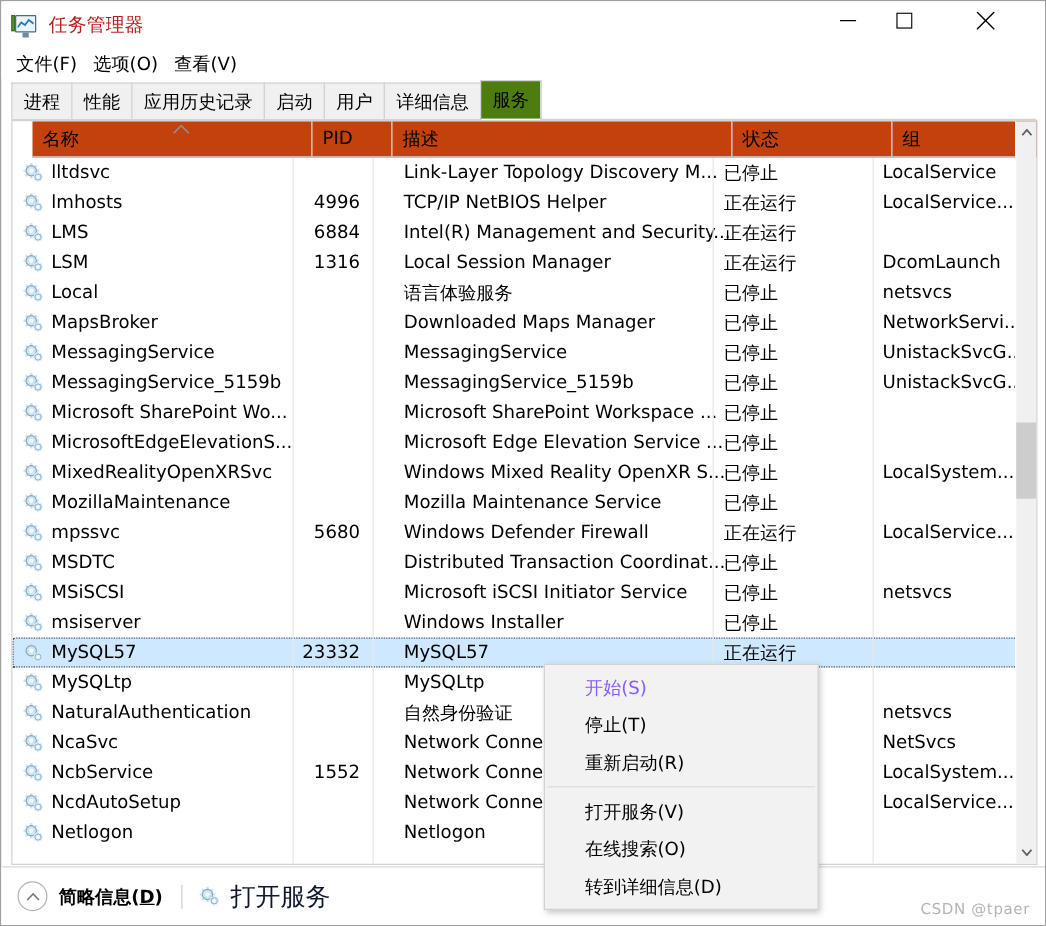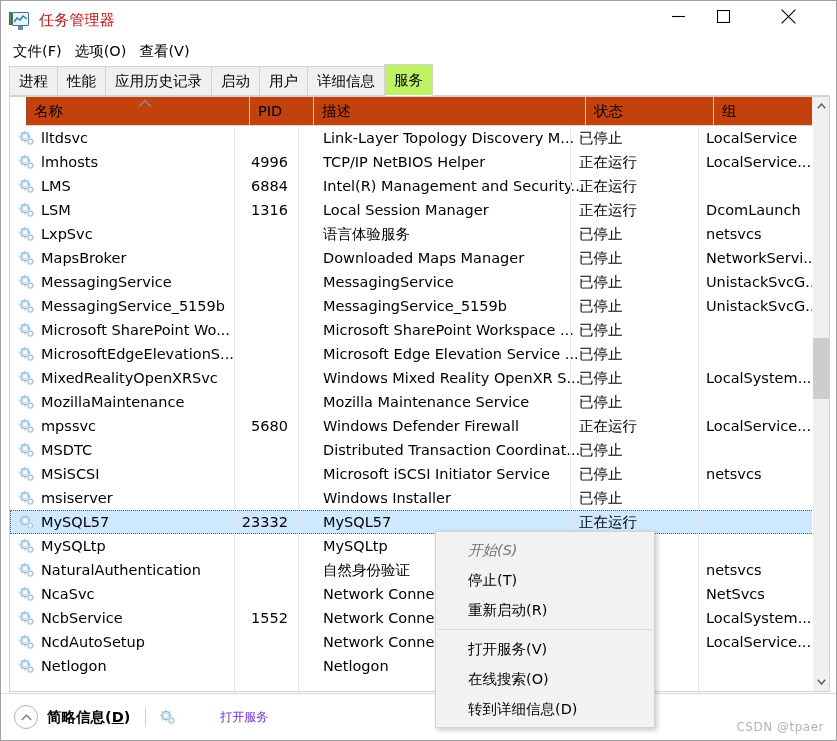--- a/index.html
+++ b/index.html
@@ -93,21 +93,21 @@
     display: flex; align-items: center;
     font-size: 14.5px; color: #000;
     background: #f0f0f0;
     border: 1px solid #d3d3d3;
     border-bottom: none;
     margin-right: -1px;
     white-space: nowrap;
     cursor: default;
   }
   .tab.active {
-    background: #bef264;
+    background: #4d7c0f;
     height: 31px;
     position: relative;
     z-index: 3;
     border-color: #d3d3d3;
   }
   .tab.active::after {
     content: "";
     position: absolute; left: 0; right: 0; bottom: -1px;
     height: 1px; background: #ffffff;
   }
@@ -225,21 +225,21 @@
     z-index: 20;
   }
   .ctx-item {
     height: 30px;
     display: flex; align-items: center;
     padding-left: 32px;
     font-size: 14.5px; color: #000;
     cursor: default;
     white-space: nowrap;
   }
-  .ctx-item.disabled { color: #737373; font-style: italic; }
+  .ctx-item.disabled { color: #8b5cf6; }
   .ctx-sep {
     height: 1px; margin: 4px 2px 4px 2px;
     background: #dcdcdc;
   }
 
   
   #statusbar {
     position: absolute; left: 0; bottom: 0;
     width: 835px; height: 47px;
     background: #ffffff;
@@ -259,21 +259,21 @@
   #fewer-label { font-size: 14.5px; color: #000; }
   #fewer-label .acc { text-decoration: underline; }
   #sb-divider {
     width: 1px; height: 19px; background: #d0d0d0;
     margin: 0 13px 0 15px;
   }
   #open-services {
     display: flex; align-items: center; cursor: default;
   }
   #open-services .svc-icon { margin-right: 8px; }
-  #open-services-label { font-size: 12px; color: #6d28d9; margin-left: 36px; }
+  #open-services-label { font-size: 20px; color: #0f172a; }
   #watermark {
     position: absolute; right: 12px; bottom: 6px;
     font-size: 12px; color: #b4b4b4;
     letter-spacing: .5px;
   }
 </style>
 </head>
 <body>
 
 <div id="app">
@@ -514,21 +514,21 @@
                   <rect x="11.40" y="7.70" width="2.0" height="2.15" fill="#dfeef8" transform="rotate(90 12.4 11.6)"></rect>
                   <rect x="11.40" y="7.70" width="2.0" height="2.15" fill="#dfeef8" transform="rotate(135 12.4 11.6)"></rect>
                   <rect x="11.40" y="7.70" width="2.0" height="2.15" fill="#dfeef8" transform="rotate(180 12.4 11.6)"></rect>
                   <rect x="11.40" y="7.70" width="2.0" height="2.15" fill="#dfeef8" transform="rotate(225 12.4 11.6)"></rect>
                   <rect x="11.40" y="7.70" width="2.0" height="2.15" fill="#dfeef8" transform="rotate(270 12.4 11.6)"></rect>
                   <rect x="11.40" y="7.70" width="2.0" height="2.15" fill="#dfeef8" transform="rotate(315 12.4 11.6)"></rect>
                   <circle cx="12.4" cy="11.6" r="2.5" fill="#dfeef8" stroke="#8bb2cb" stroke-width="0.8"></circle>
                   <circle cx="12.4" cy="11.6" r="1.05" fill="#ffffff"></circle>
                 </g>
               </svg></span>
-            <span>LxpSvc</span>
+            <span>Local</span>
           </div>
           <div class="cell c-pid"></div>
           <div class="cell c-desc">语言体验服务</div>
           <div class="cell c-status">已停止</div>
           <div class="cell c-group">netsvcs</div>
         </div>
         <div class="row">
           <div class="cell c-name">
             <span class="svc-icon"><svg viewBox="0 0 17 16" width="17" height="16">
                 <g>

